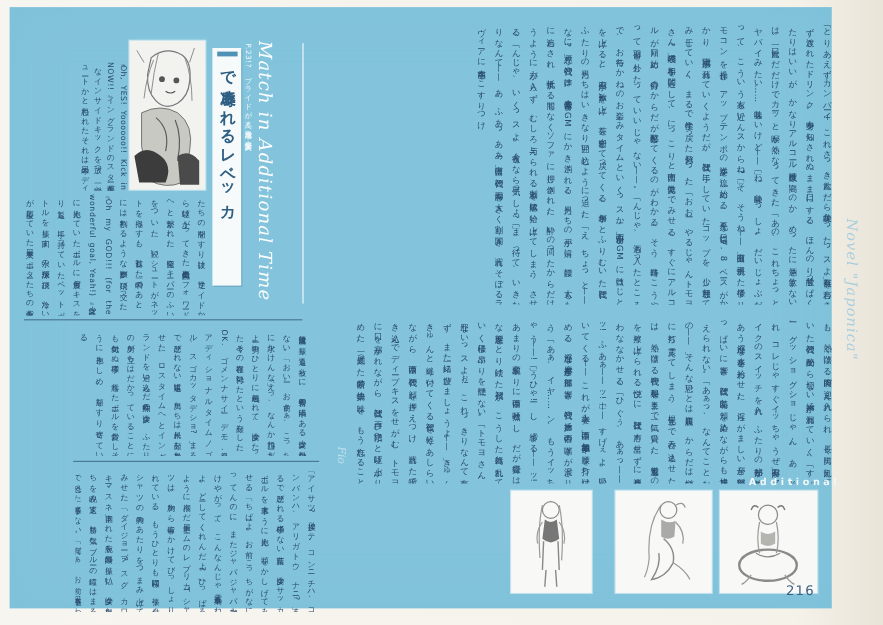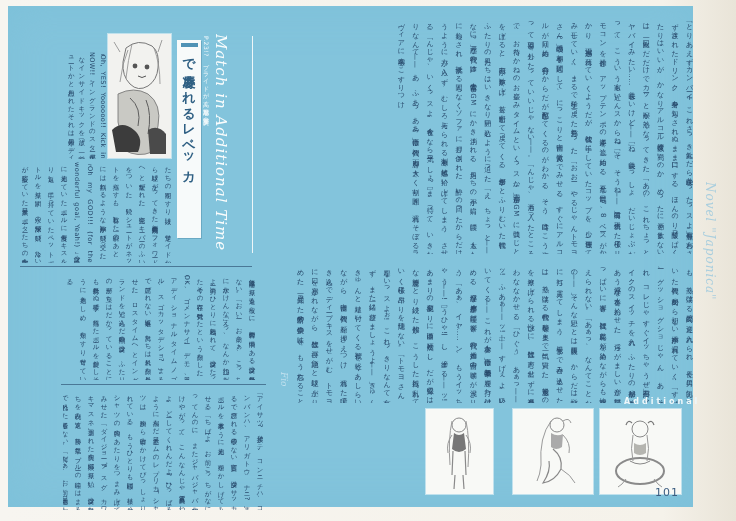--- a/index.html
+++ b/index.html
@@ -150,13 +150,13 @@
       <path d="M33 26 Q30 40 33 52 M47 26 Q50 40 47 52" fill="none" stroke="#9a9a9a" stroke-width="1"></path>
       <path d="M34 34 Q40 38 46 34 L46 44 Q40 48 34 44 Z" fill="#b5b5b0"></path>
       <path d="M30 52 Q40 58 50 52" fill="none" stroke="#888" stroke-width="1"></path>
       <path d="M26 70 Q22 76 18 78 M54 70 Q58 76 62 78" fill="none" stroke="#999" stroke-width="1"></path>
     </svg>
   </div>
 </div>
 
 <div class="script script-edge" style="left:703px;top:182px;height:160px;">Novel "Japonica"</div>
 
-<div class="page-number">101</div>
+<div class="page-number">216</div>
 
 </body></html>

